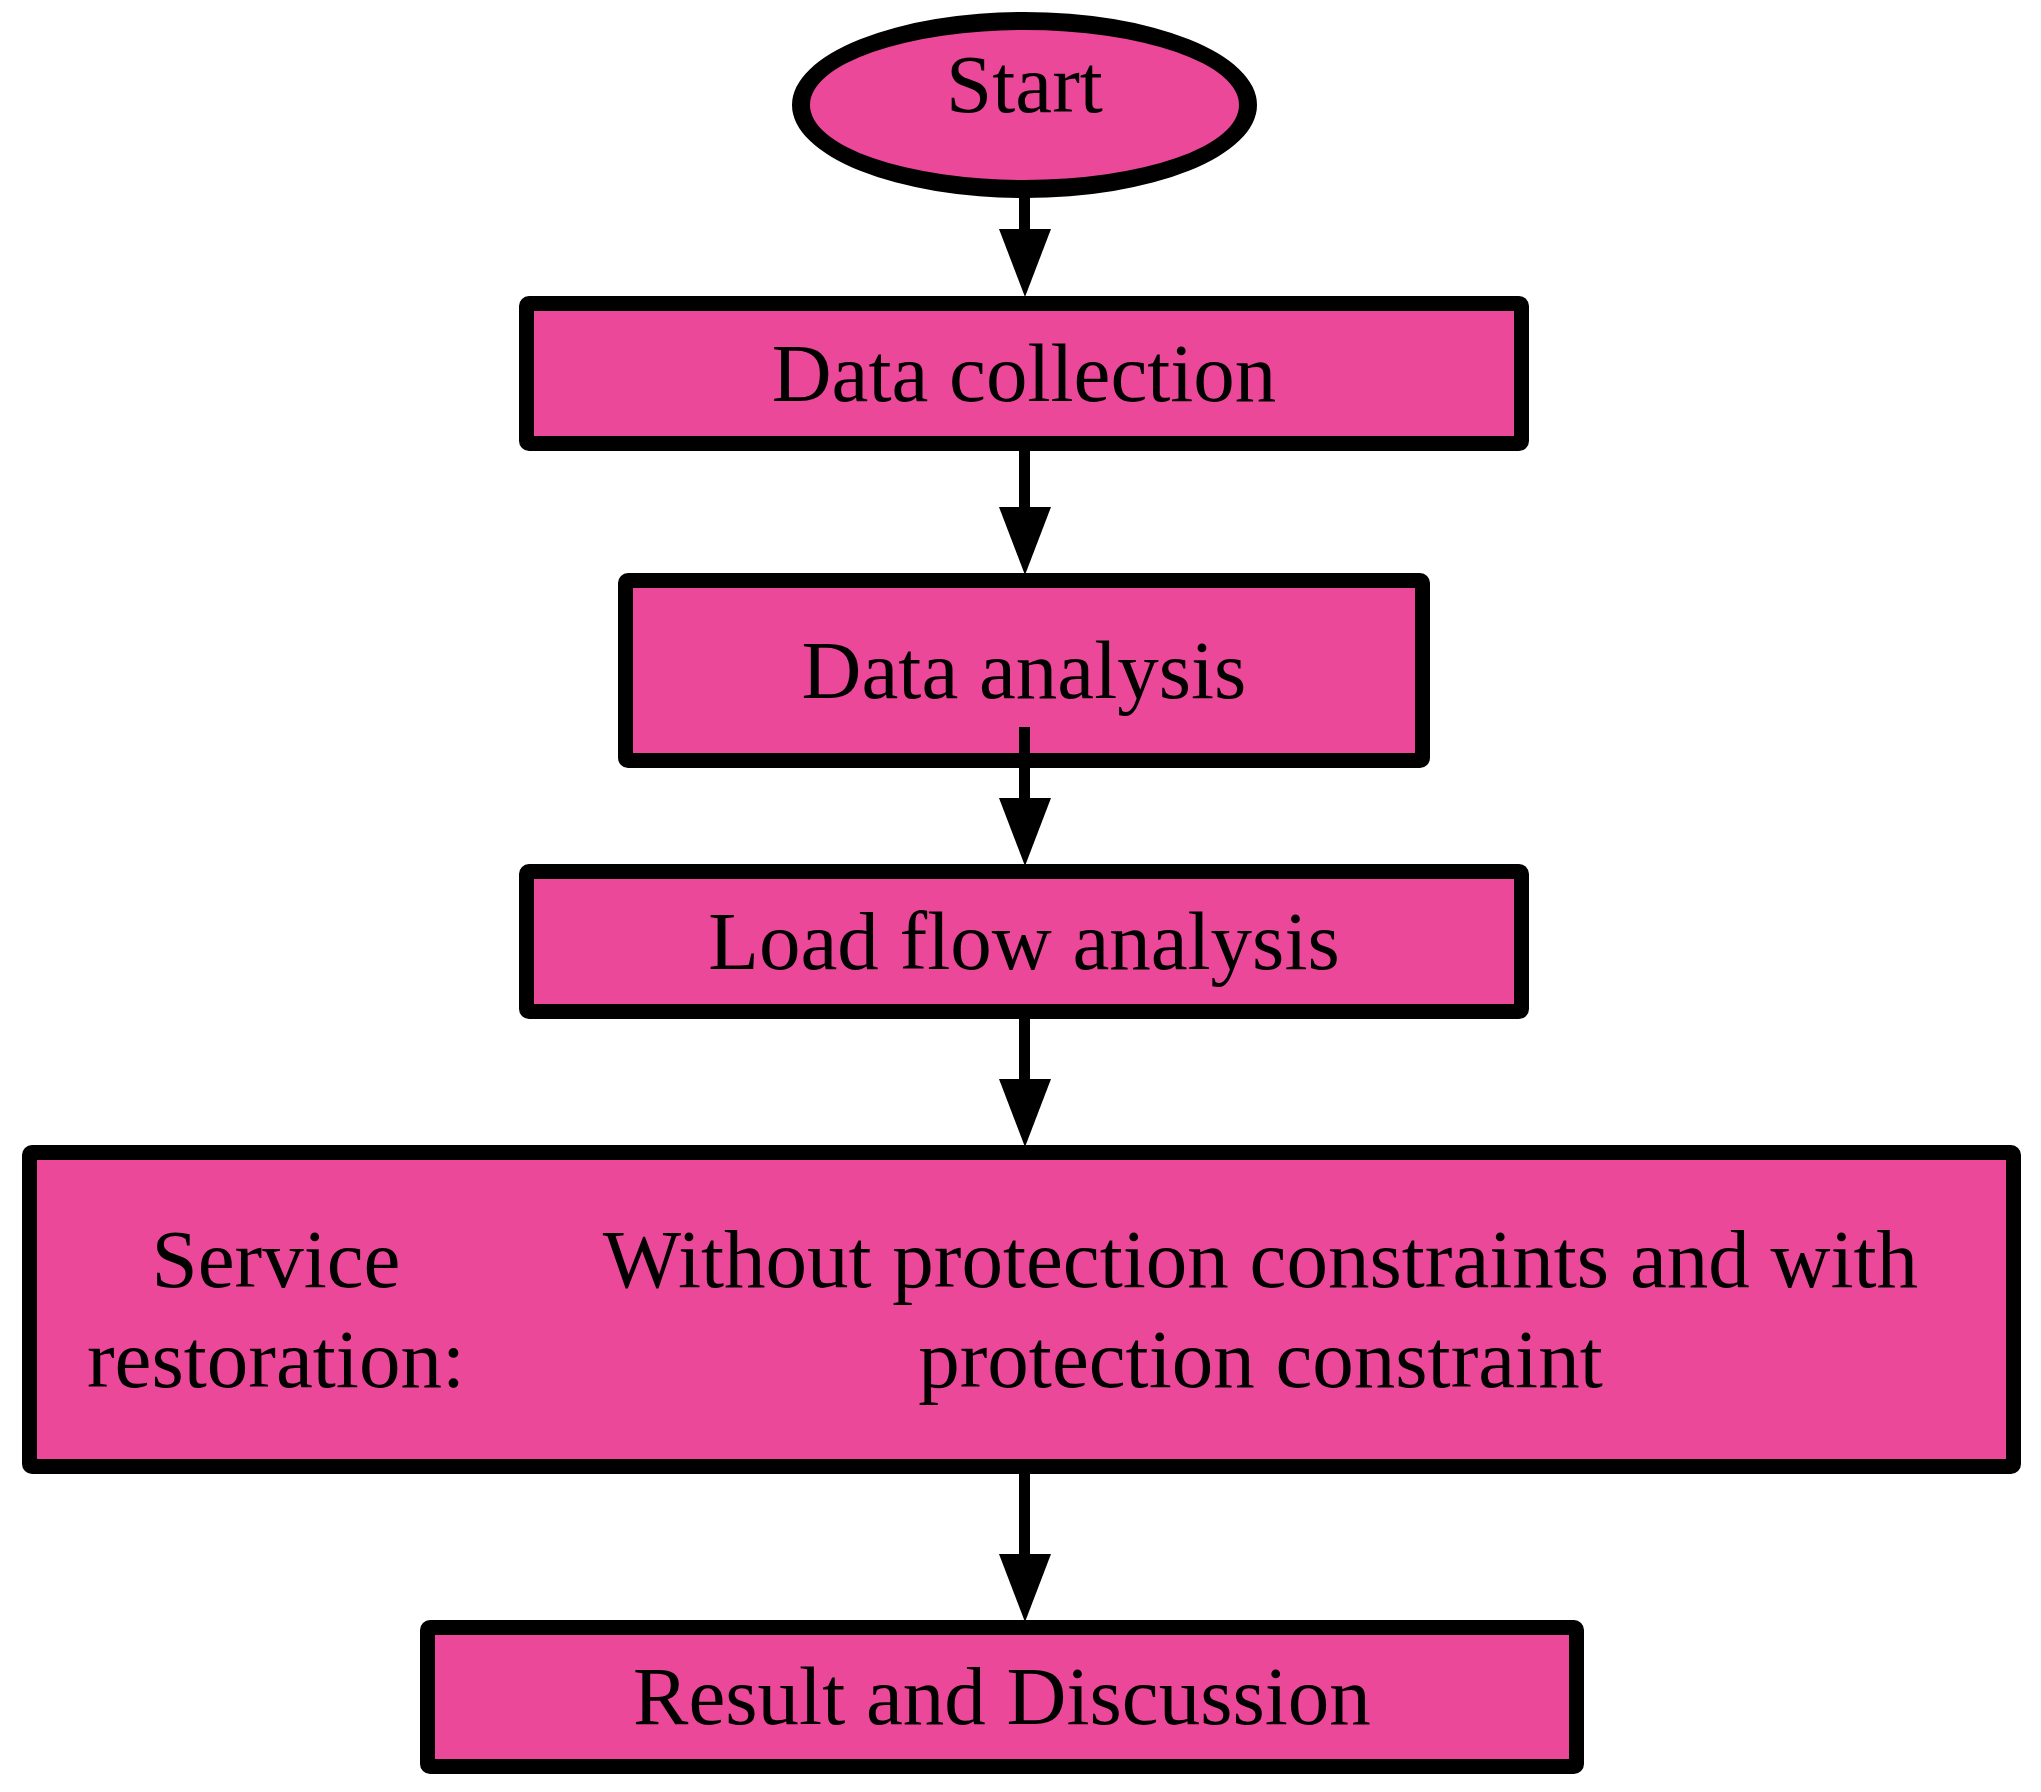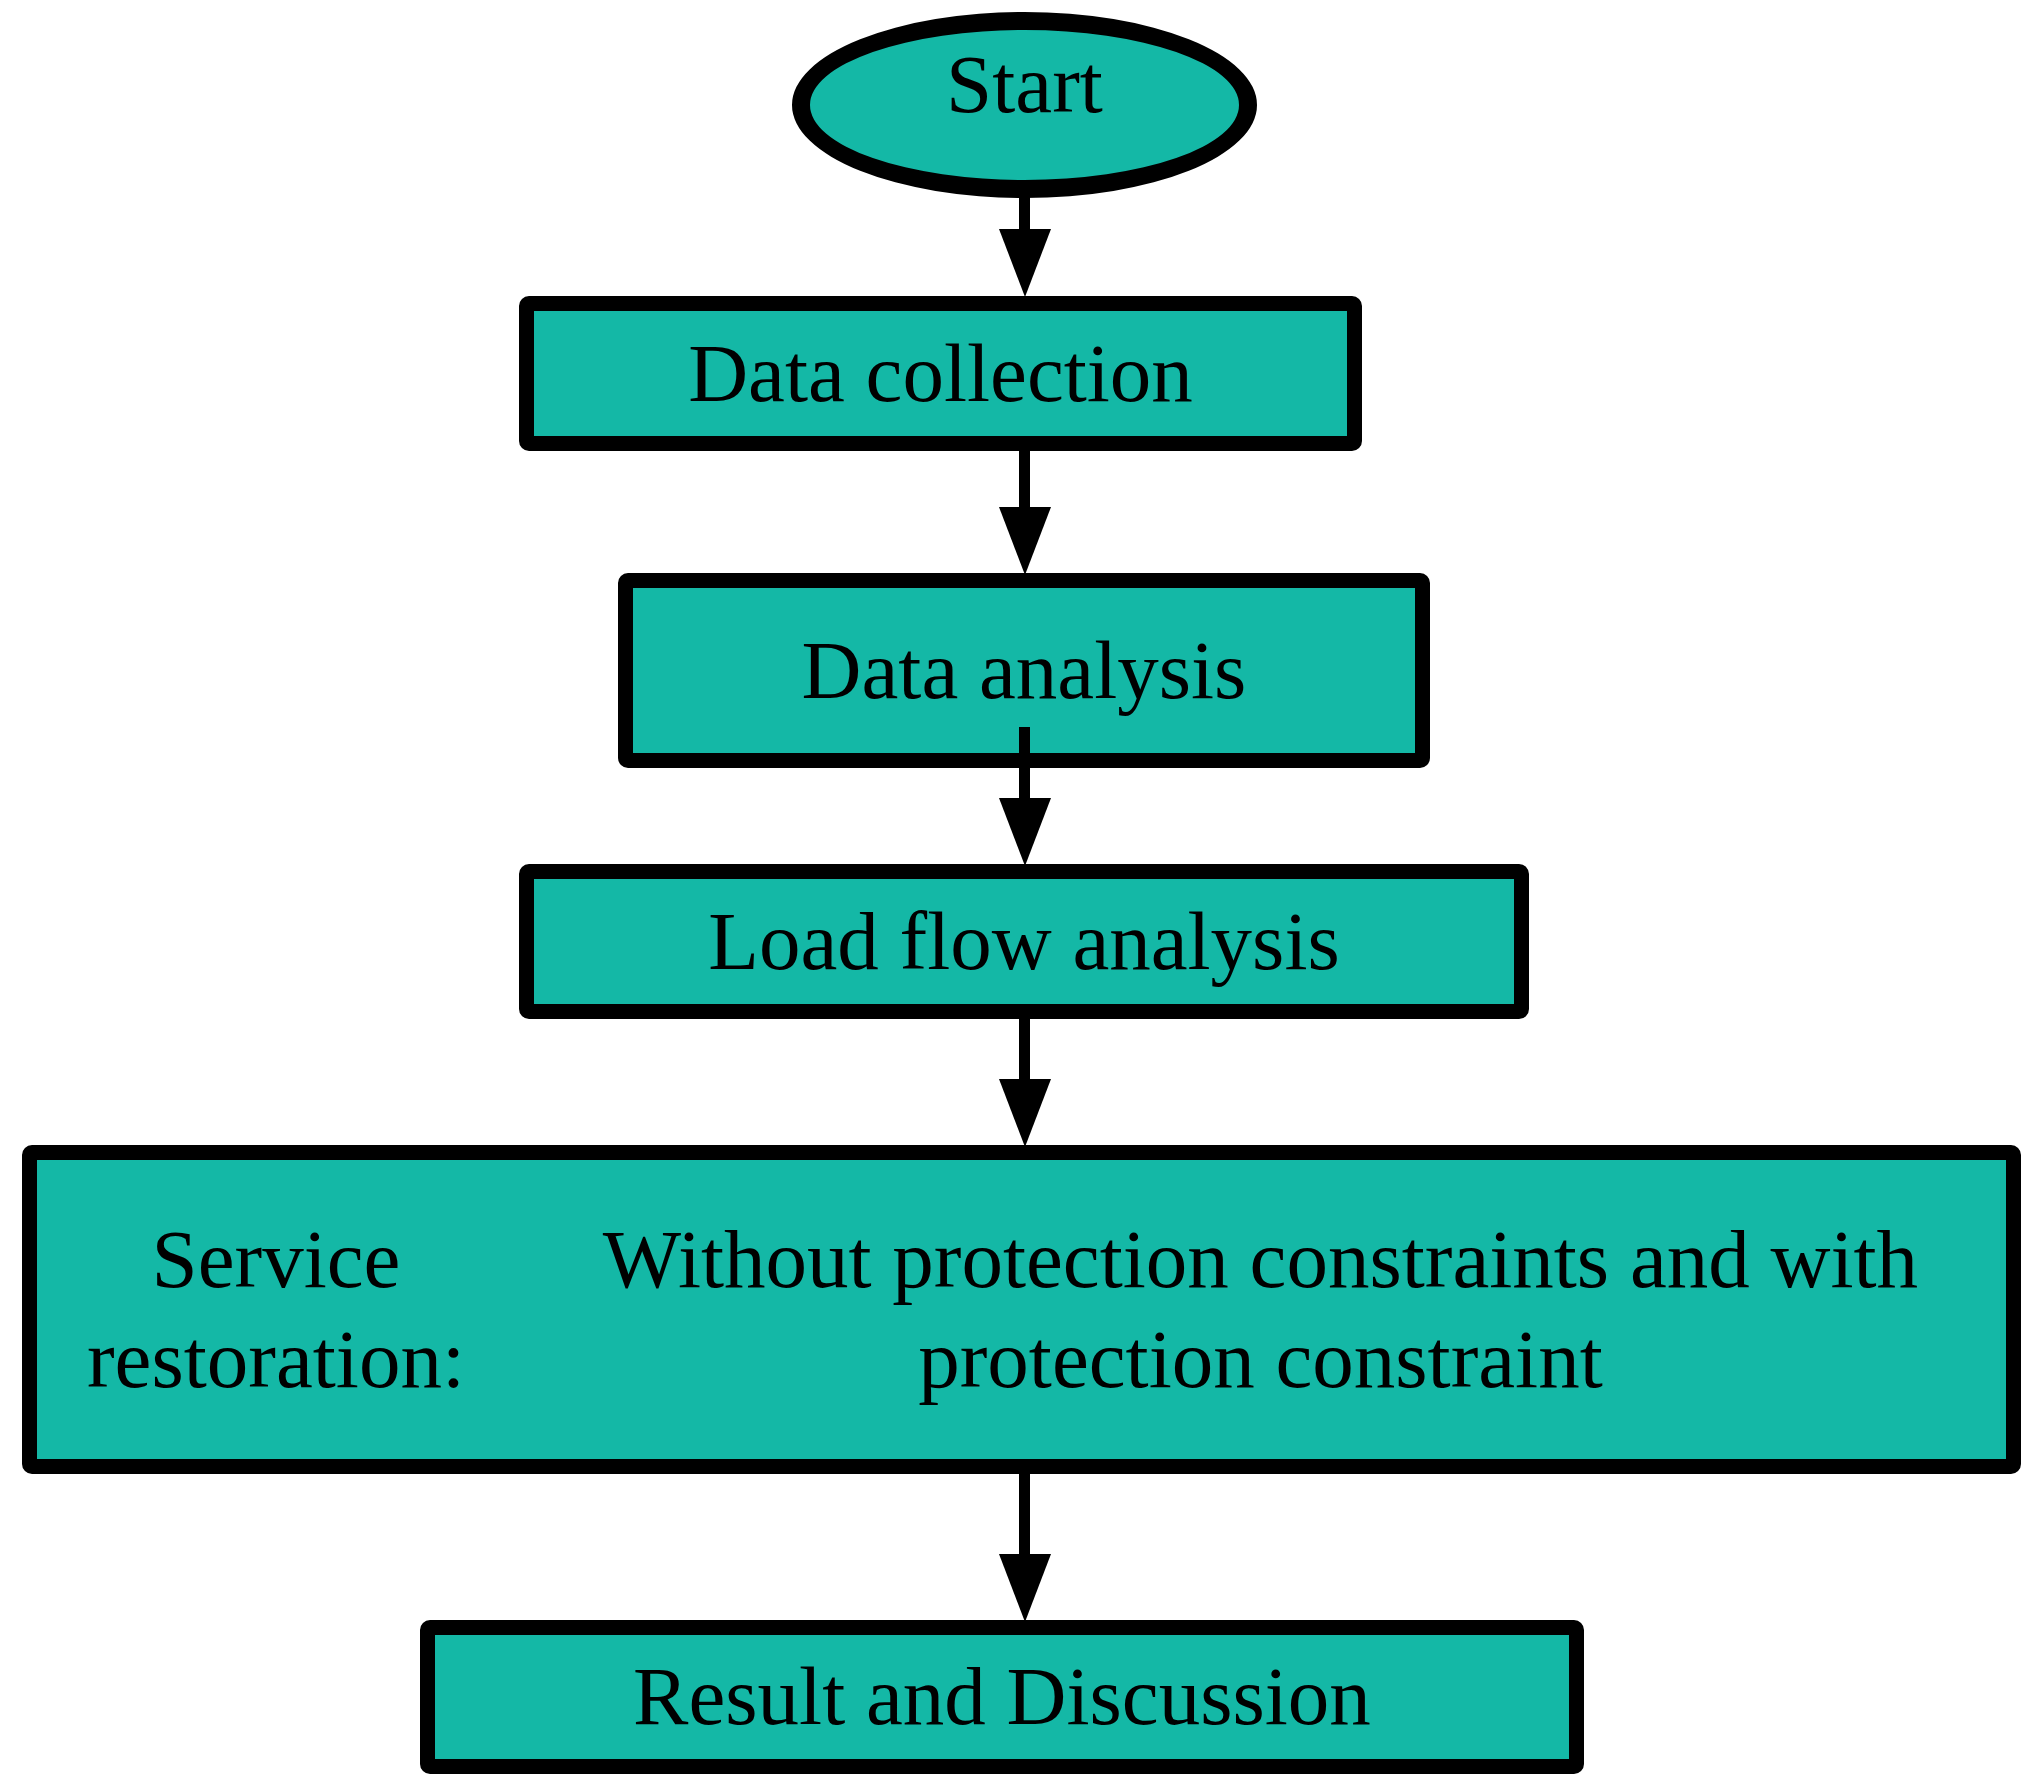--- a/index.html
+++ b/index.html
@@ -11,21 +11,21 @@
     position: relative;
     width: 2042px;
     height: 1793px;
     background: #ffffff;
     font-family: "Liberation Serif", serif;
     color: #000000;
   }
   .node {
     position: absolute;
     box-sizing: border-box;
-    background: #14b8a6;
+    background: #ec4899;
     border: 15.7px solid #000000;
     border-radius: 10px;
     display: flex;
     align-items: center;
     justify-content: center;
     text-align: center;
     font-size: 83px;
     line-height: 1.2;
   }
   .node.terminator {
@@ -53,21 +53,21 @@
   }
   .arrow .head {
     width: 0;
     height: 0;
     border-left: 26.5px solid transparent;
     border-right: 26.5px solid transparent;
     border-top: 68px solid #000000;
   }
   
   #node-start   { left: 792px;  top: 12.4px;   width: 465px;  height: 186px; }
-  #node-collect { left: 519px;  top: 296px;  width: 843px; height: 155px; }
+  #node-collect { left: 519px;  top: 296px;  width: 1010px; height: 155px; }
   #node-analyze { left: 618px;  top: 573px;  width: 812px;  height: 195px; }
   #node-loadflow{ left: 519px;  top: 864px; width: 1010px; height: 155px; }
   #node-service { left: 22px;   top: 1145px; width: 1999px; height: 329px; }
   #node-result  { left: 420px;  top: 1620px; width: 1164px; height: 154px; }
   
   #arrow-1 { left: 998px; top: 196px; }
   #arrow-1 .shaft { height: 33px; }
   #arrow-2 { left: 998px; top: 450px; }
   #arrow-2 .shaft { height: 57px; }
   #arrow-3 { left: 998px; top: 727px; }

